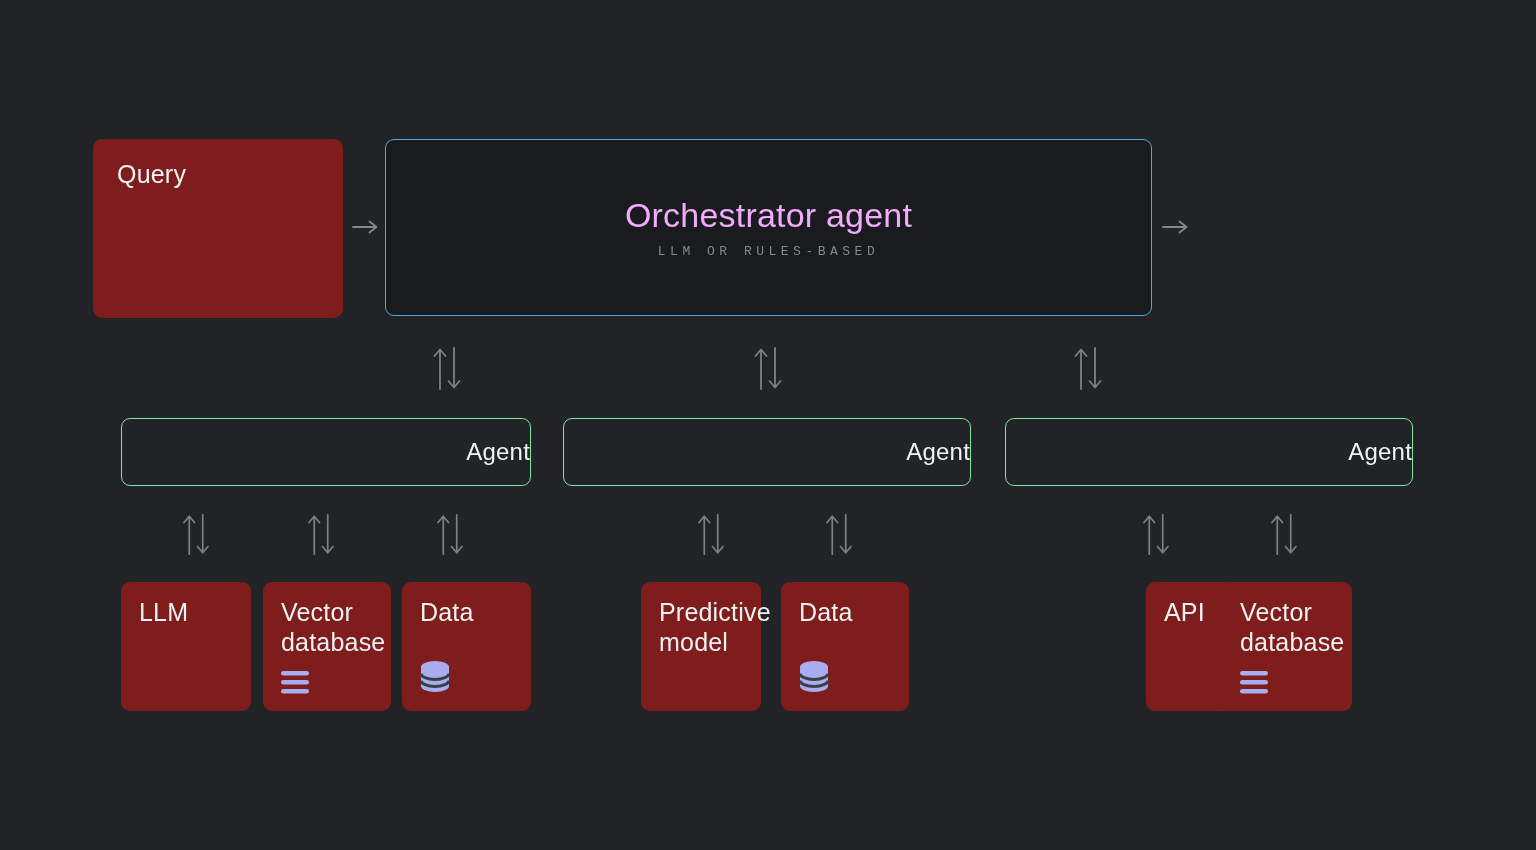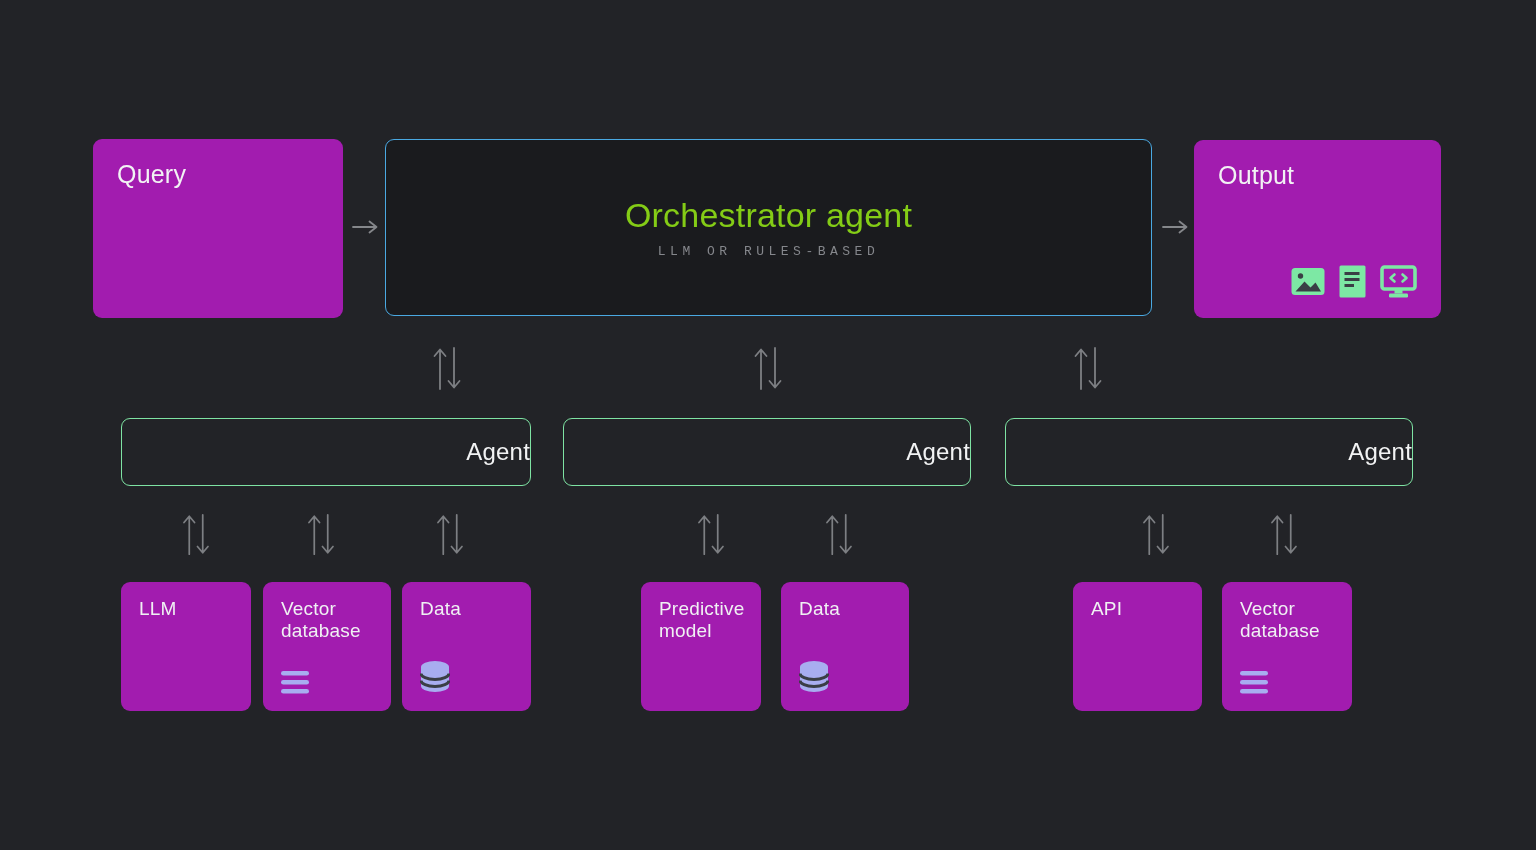--- a/index.html
+++ b/index.html
@@ -10,40 +10,40 @@
     font-family:"Liberation Sans", sans-serif;
     overflow:hidden;
   }
   
   .node{
     position:absolute;
     box-sizing:border-box;
     border-radius:9px;
   }
   .fill-node{
-    background:#a21caf;
+    background:#7f1d1d;
     color:#f2f3f4;
   }
   .node-label{
     display:block;
     padding:21px 24px;
     font-size:25px;
     letter-spacing:.2px;
     color:#f2f3f4;
   }
   
   .query-box{left:93px;top:139px;width:250px;height:179px;}
   .orchestrator-box{
     left:385px;top:139px;width:767px;height:177px;
     background:#1a1b1e;
     border:1.5px solid #4aa9e2;
     display:flex;flex-direction:column;align-items:center;justify-content:center;
   }
   .orch-title{
-    font-size:34px;color:#84cc16;letter-spacing:.2px;
+    font-size:34px;color:#f0abfc;letter-spacing:.2px;
   }
   .orch-subtitle{
     margin-top:9px;
     font-family:"Liberation Mono", monospace;
     font-size:13px;
     letter-spacing:4.5px;
     color:#85878c;
   }
   .output-box{left:1194px;top:140px;width:247px;height:178px;}
   .output-icons{
@@ -75,30 +75,30 @@
   }
   .agent-1{left:121px;width:410px;}
   .agent-2{left:563px;width:408px;}
   .agent-3{left:1005px;width:408px;}
   
   .res-box{
     top:582px;height:129px;
     padding:16px 18px;
   }
   .res-label{
-    font-size:19px;line-height:1.18;color:#f0f1f3;letter-spacing:.2px;
+    font-size:25px;line-height:1.18;color:#f0f1f3;letter-spacing:.2px;
     display:block;max-width:96px;
   }
   .res-icon{position:absolute;left:18px;bottom:17px;}
   .res-1{left:121px;width:130px;}
   .res-2{left:263px;width:128px;}
   .res-3{left:402px;width:129px;}
   .res-4{left:641px;width:120px;}
   .res-5{left:781px;width:128px;}
-  .res-6{left:1073px;width:129px;}
+  .res-6{left:1146px;width:129px;}
   .res-7{left:1222px;width:130px;}
 </style>
 </head>
 <body>
 
 <div class="canvas">
 
   <div class="node fill-node query-box">
     <span class="node-label">Query</span>
   </div>
@@ -109,42 +109,20 @@
 
   <div class="node orchestrator-box">
     <div class="orch-title">Orchestrator agent</div>
     <div class="orch-subtitle">LLM OR RULES-BASED</div>
   </div>
 
   <svg class="harrow harrow-2" width="28" height="18" viewBox="0 0 28 18">
     <path d="M2 9 H25 M18.5 3.5 L25.5 9 L18.5 14.5" stroke="#85878b" stroke-width="1.8" fill="none" stroke-linecap="round" stroke-linejoin="round"></path>
   </svg>
 
-  <div class="node fill-node output-box">
-    <span class="node-label">Output</span>
-    <div class="output-icons">
-      <svg width="34" height="33" viewBox="0 0 34 33">
-        <rect x="0.5" y="3" width="33" height="27" rx="3.5" fill="#7de8a4"></rect>
-        <circle cx="9.5" cy="11" r="2.7" fill="#3a3e45"></circle>
-        <path d="M4.5 26.5 L13.5 16.5 L19.5 22.5 L24.5 17.5 L30 26.5 Z" fill="#3a3e45"></path>
-      </svg>
-      <svg width="27" height="33" viewBox="0 0 27 33">
-        <rect x="0.5" y="0.5" width="26" height="32" rx="1.5" fill="#7de8a4"></rect>
-        <rect x="5.5" y="7" width="15" height="3" fill="#3a3e45"></rect>
-        <rect x="5.5" y="13" width="15" height="3" fill="#3a3e45"></rect>
-        <rect x="5.5" y="19" width="9.5" height="3" fill="#3a3e45"></rect>
-      </svg>
-      <svg width="37" height="33" viewBox="0 0 37 33">
-        <rect x="2" y="2" width="33" height="22" rx="2.5" fill="none" stroke="#7de8a4" stroke-width="3.6"></rect>
-        <path d="M14.5 9.5 L10.5 13 L14.5 16.5 M22.5 9.5 L26.5 13 L22.5 16.5" stroke="#7de8a4" stroke-width="2.6" fill="none" stroke-linecap="round" stroke-linejoin="round"></path>
-        <rect x="14.5" y="24" width="8" height="4.5" fill="#7de8a4"></rect>
-        <rect x="9" y="28.5" width="19" height="4" rx="1.2" fill="#7de8a4"></rect>
-      </svg>
-    </div>
-  </div>
 
   <svg class="varrow va-top-1" width="32" height="52" viewBox="0 0 32 52">
     <path d="M9 46 V7 M3.5 13 L9 6.5 L14.5 13" stroke="#7d7f83" stroke-width="1.8" fill="none" stroke-linecap="round" stroke-linejoin="round"></path>
     <path d="M23 5 V44 M17.5 38 L23 44.5 L28.5 38" stroke="#7d7f83" stroke-width="1.8" fill="none" stroke-linecap="round" stroke-linejoin="round"></path>
   </svg>
   <svg class="varrow va-top-2" width="32" height="52" viewBox="0 0 32 52">
     <path d="M9 46 V7 M3.5 13 L9 6.5 L14.5 13" stroke="#7d7f83" stroke-width="1.8" fill="none" stroke-linecap="round" stroke-linejoin="round"></path>
     <path d="M23 5 V44 M17.5 38 L23 44.5 L28.5 38" stroke="#7d7f83" stroke-width="1.8" fill="none" stroke-linecap="round" stroke-linejoin="round"></path>
   </svg>
   <svg class="varrow va-top-3" width="32" height="52" viewBox="0 0 32 52">

